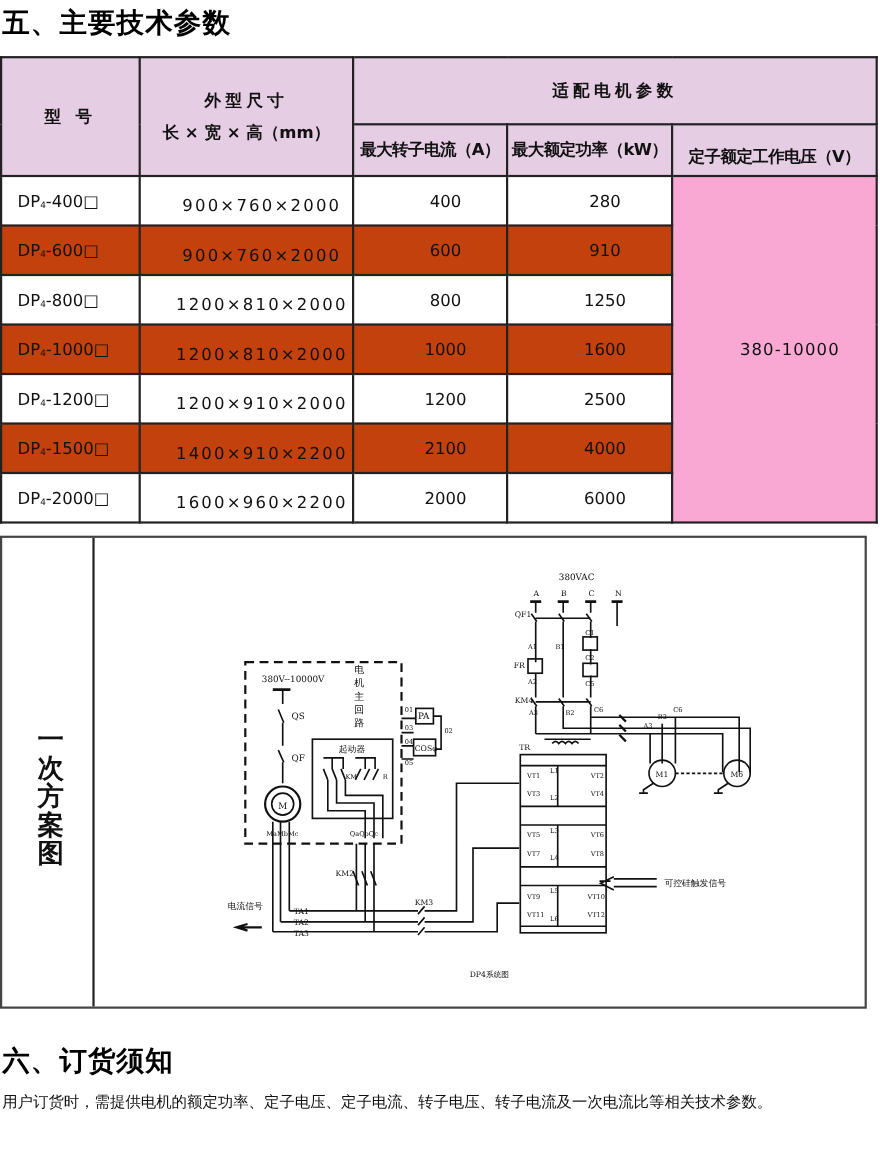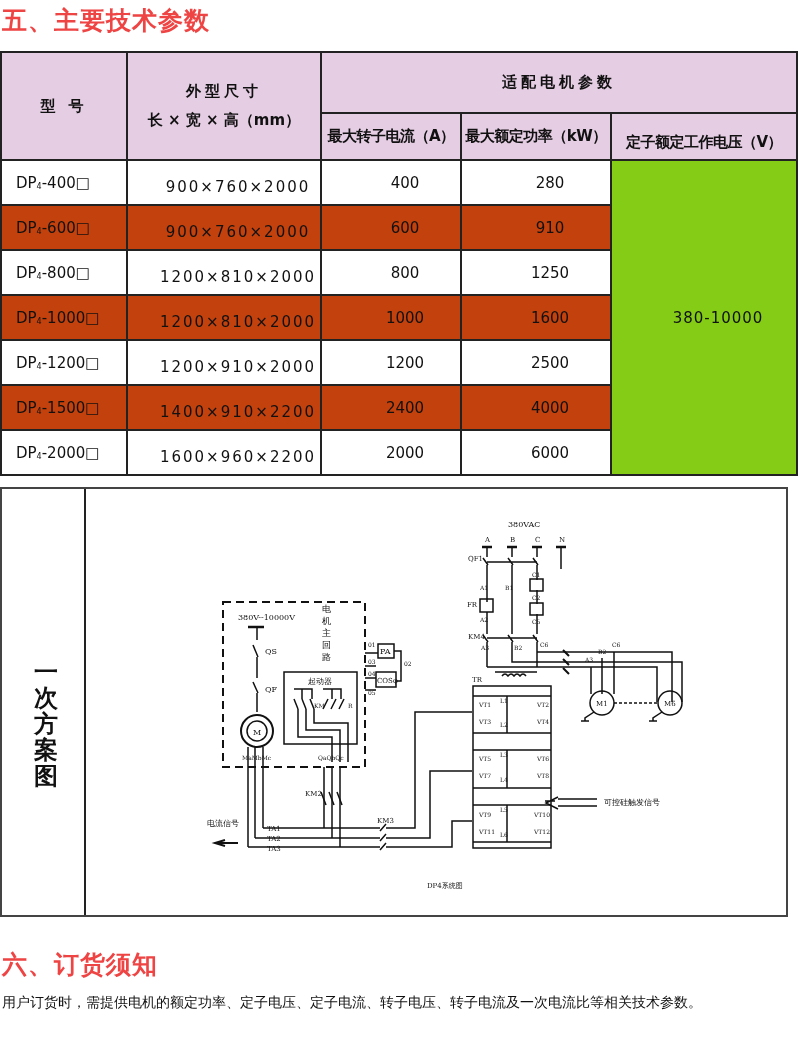--- a/index.html
+++ b/index.html
@@ -1,35 +1,35 @@
 <!DOCTYPE html>
 <html><head>
 <meta charset="utf-8">
 <style>
   html, body { margin: 0; padding: 0; background: #ffffff; }
   body { width: 800px; height: 1058px; position: relative; overflow: hidden;
          font-family: "DejaVu Sans", "Liberation Sans", sans-serif; color: #111; }
-  .section-title { position: absolute; left: 2px; font-weight: bold; color: #ef4444;
+  .section-title { position: absolute; left: 2px; font-weight: bold; color: #000000;
                    font-size: 25px; letter-spacing: 1px; }
   #title5 { top: 4px; }
   #title6 { top: 948px; }
 
   table.spec { position: absolute; left: 0; top: 51px; width: 796px;
                border-collapse: collapse; table-layout: fixed; }
   table.spec td, table.spec th { border: 2px solid #222; padding: 0; text-align: center;
                font-size: 15px; font-weight: normal; }
   table.spec th { background: #e5cde3; font-weight: bold; }
   .h1 { height: 61px; }
   .h2 { height: 47px; }
   table.spec td { height: 35px; padding-left: 28px; }
   tr.alt td.c { background: #c2410c; }
   td.model { text-align: left !important; padding-left: 14px !important; font-size: 15px; }
   td.model sub { font-size: 8px; vertical-align: -1px; }
   td.dim { font-size: 15px; letter-spacing: 2px; padding-top: 8px !important; }
-  td.voltage { background: #84cc16; font-size: 15px; letter-spacing: 1px; }
+  td.voltage { background: #f9a8d4; font-size: 15px; letter-spacing: 1px; }
   .sub-head { font-size: 14px; letter-spacing: -0.5px; }
   .spaced { letter-spacing: 4px; }
 
   .scheme { position: absolute; left: 0; top: 487px; width: 788px; height: 430px;
             border: 2px solid #444; box-sizing: border-box; background: #fff; }
   .scheme-label-col { position: absolute; left: 0; top: 0; width: 84px; height: 100%;
             border-right: 2px solid #222; box-sizing: border-box; }
   .scheme-label { position: absolute; left: 30px; top: 170px; width: 28px;
             font-size: 24px; font-weight: bold; line-height: 26px; text-align: center; }
   .scheme svg { position: absolute; left: 88px; top: 0; }
@@ -91,21 +91,21 @@
   </tr>
   <tr>
     <td class="c model"><span>DP</span><sub>4</sub><span>-1200□</span></td>
     <td class="c dim">1200×910×2000</td>
     <td class="c">1200</td>
     <td class="c">2500</td>
   </tr>
   <tr class="alt">
     <td class="c model"><span>DP</span><sub>4</sub><span>-1500□</span></td>
     <td class="c dim">1400×910×2200</td>
-    <td class="c">2400</td>
+    <td class="c">2100</td>
     <td class="c">4000</td>
   </tr>
   <tr>
     <td class="c model"><span>DP</span><sub>4</sub><span>-2000□</span></td>
     <td class="c dim">1600×960×2200</td>
     <td class="c">2000</td>
     <td class="c">6000</td>
   </tr>
 </tbody>
   </table>

